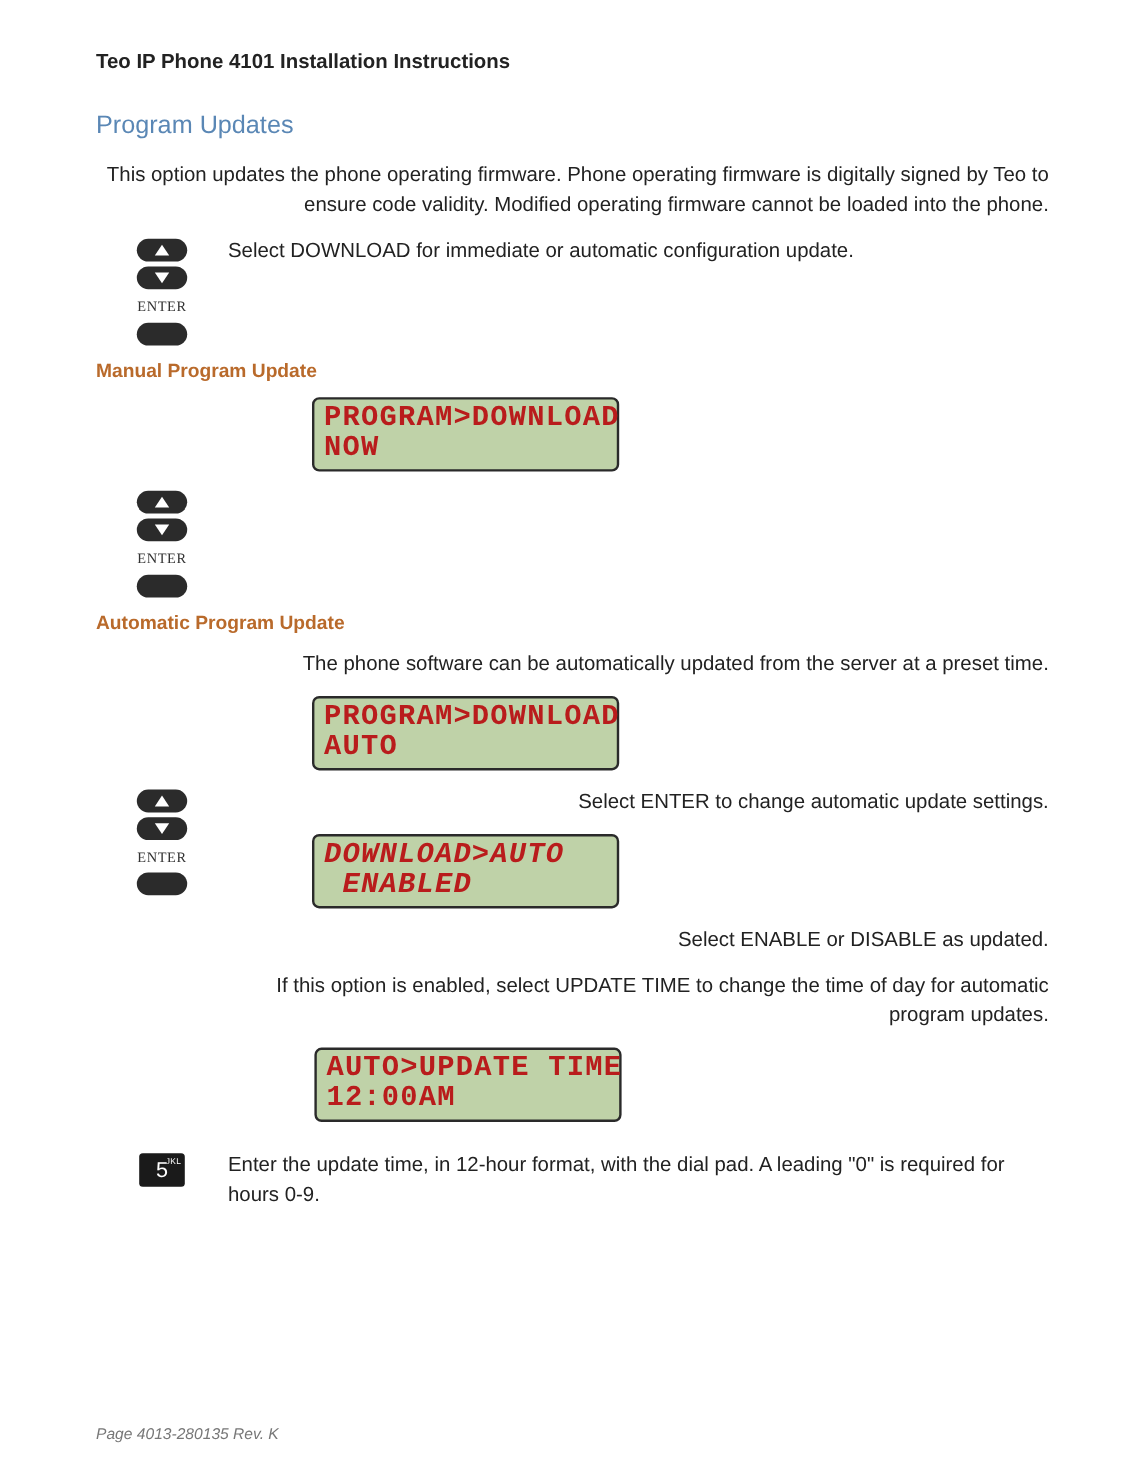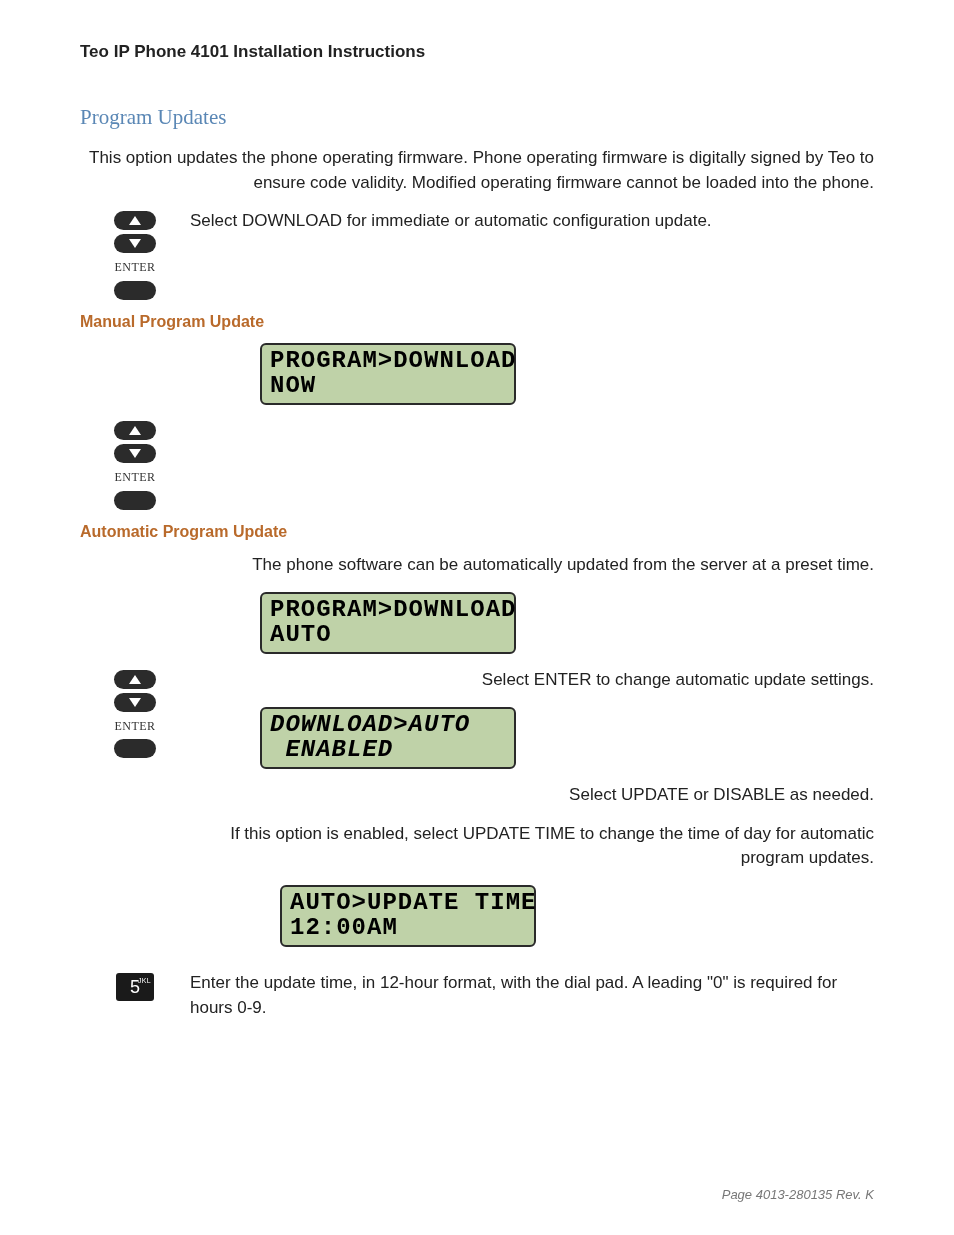--- a/index.html
+++ b/index.html
@@ -10,28 +10,27 @@
     font-size: 17px;
     line-height: 1.45;
     width: 954px;
     box-sizing: border-box;
     min-height: 1235px;
     position: relative;
   }
   .doc-title {
     font-weight: bold;
     font-size: 17px;
-    margin-bottom: 37px;
+    margin-bottom: 25px;
   }
   .section-title {
     color: #5a87b5;
     font-size: 21px;
     font-weight: normal;
     margin-bottom: 14px;
-    font-family: Liberation Serif, serif;
   }
   .sub-title {
     color: #b96a2b;
     font-weight: bold;
     font-size: 16px;
     margin-top: 8px;
     margin-bottom: 10px;
   }
   p { margin: 0 0 14px 0; text-align: right; }
   .row {
@@ -76,21 +75,21 @@
     color: #333;
     letter-spacing: 0.5px;
     margin-top: 2px;
   }
   .lcd {
     background: #bfd2a8;
     border: 2px solid #2a2a2a;
     border-radius: 6px;
     font-family: "Courier New", monospace;
     font-weight: bold;
-    color: #000000;
+    color: #b91c1c;
     font-size: 24px;
     line-height: 1.05;
     letter-spacing: 1px;
     width: 256px;
     padding: 3px 8px 5px 8px;
     margin: 8px 0 14px 180px;
     white-space: pre;
     box-sizing: border-box;
   }
   .key5 {
@@ -112,21 +111,21 @@
     right: 3px;
     top: 3px;
     letter-spacing: 0.3px;
   }
   .footer {
     position: absolute;
     bottom: 30px;
     left: 80px;
     right: 80px;
     display: flex;
-    justify-content: flex-end;
+    justify-content: flex-start;
     font-style: italic;
     color: #777;
     font-size: 13px;
   }
 </style>
 </head>
 <body>
 
 <div class="doc-title">Teo IP Phone 4101 Installation Instructions</div>
 
@@ -181,23 +180,23 @@
     <div class="btn-oval">
         <div class="tri-down"></div>
       </div>
     <div class="enter-label">ENTER</div>
     <div class="btn-oval"></div>
   </div>
   <div class="text-col">
     <p>Select ENTER to change automatic update settings.</p>
     <div class="lcd" style="margin-left:70px;font-style:italic;">DOWNLOAD&gt;AUTO
  ENABLED</div>
-    <p>Select UPDATE or DISABLE as needed.</p>
+    <p>Select ENABLE or DISABLE as updated.</p>
     <p>If this option is enabled, select UPDATE TIME to change the time of day for automatic program updates.</p>
-    <div class="lcd" style="margin-left:90px;">AUTO&gt;UPDATE TIME
+    <div class="lcd" style="margin-left:72px;">AUTO&gt;UPDATE TIME
 12:00AM</div>
   </div>
 </div>
 
 <div class="row">
   <div class="icon-col">
     <div class="key5">
       <span>5</span>
       <span class="sup">JKL</span>
     </div>

